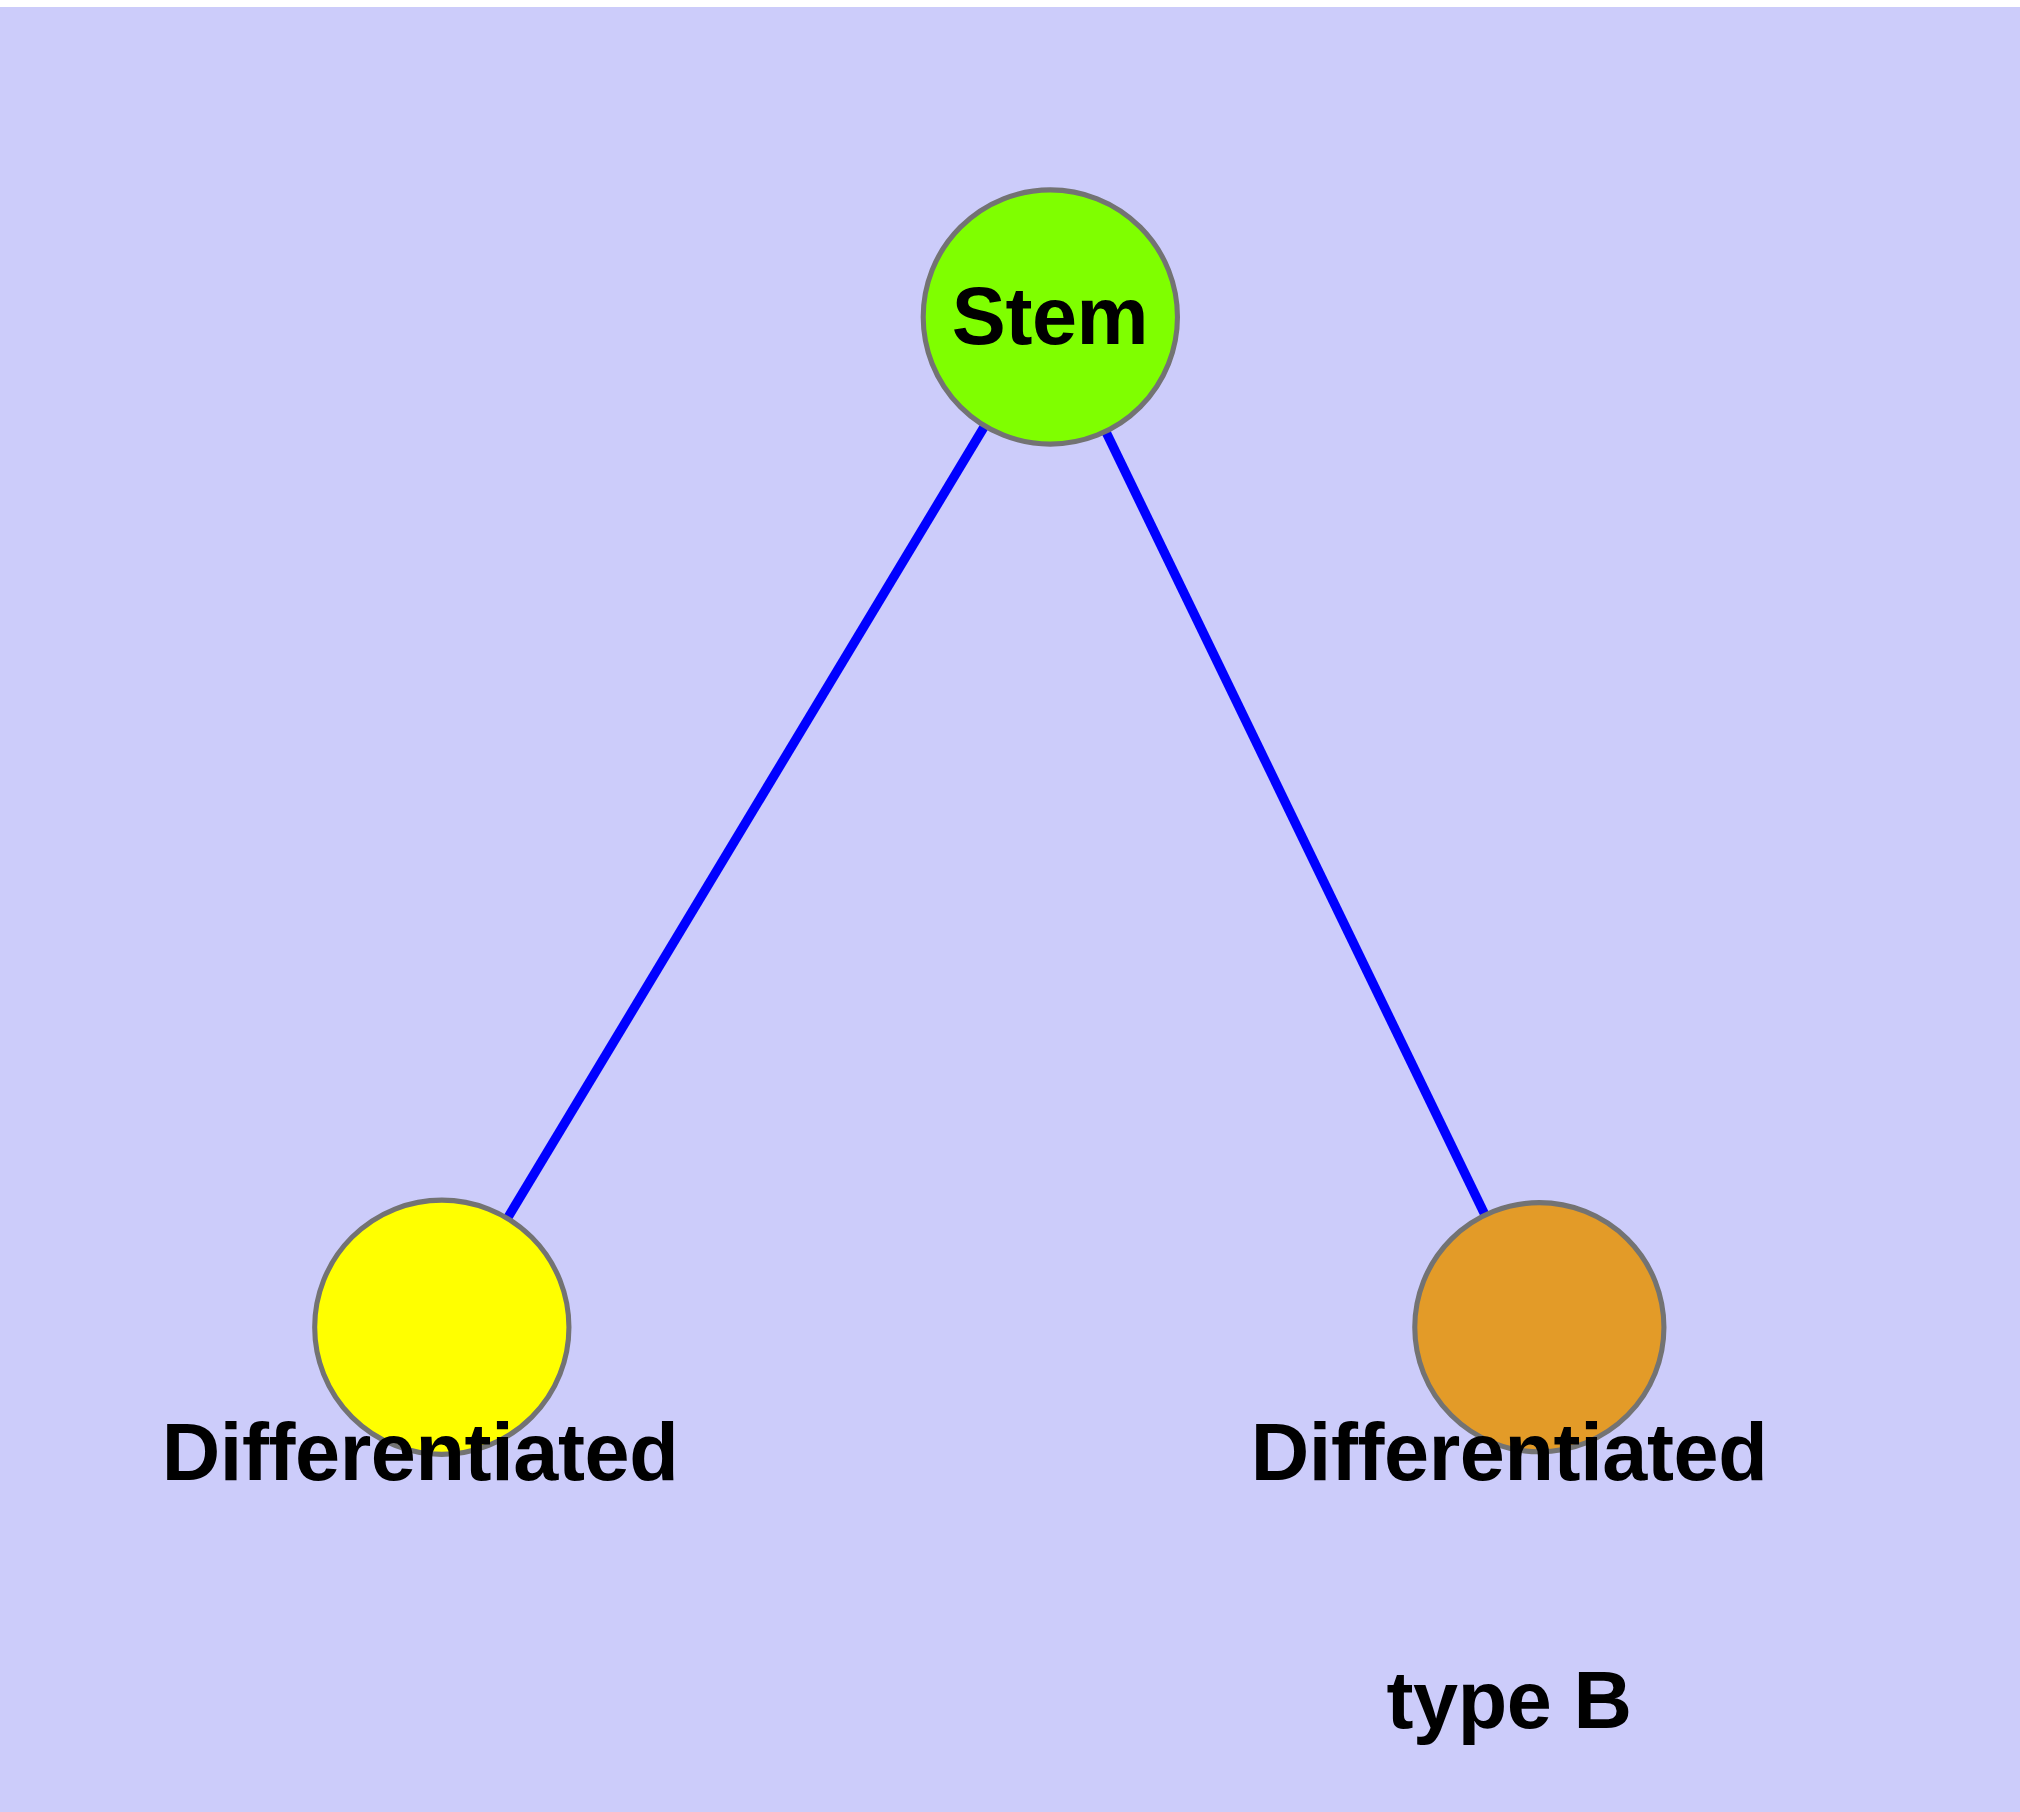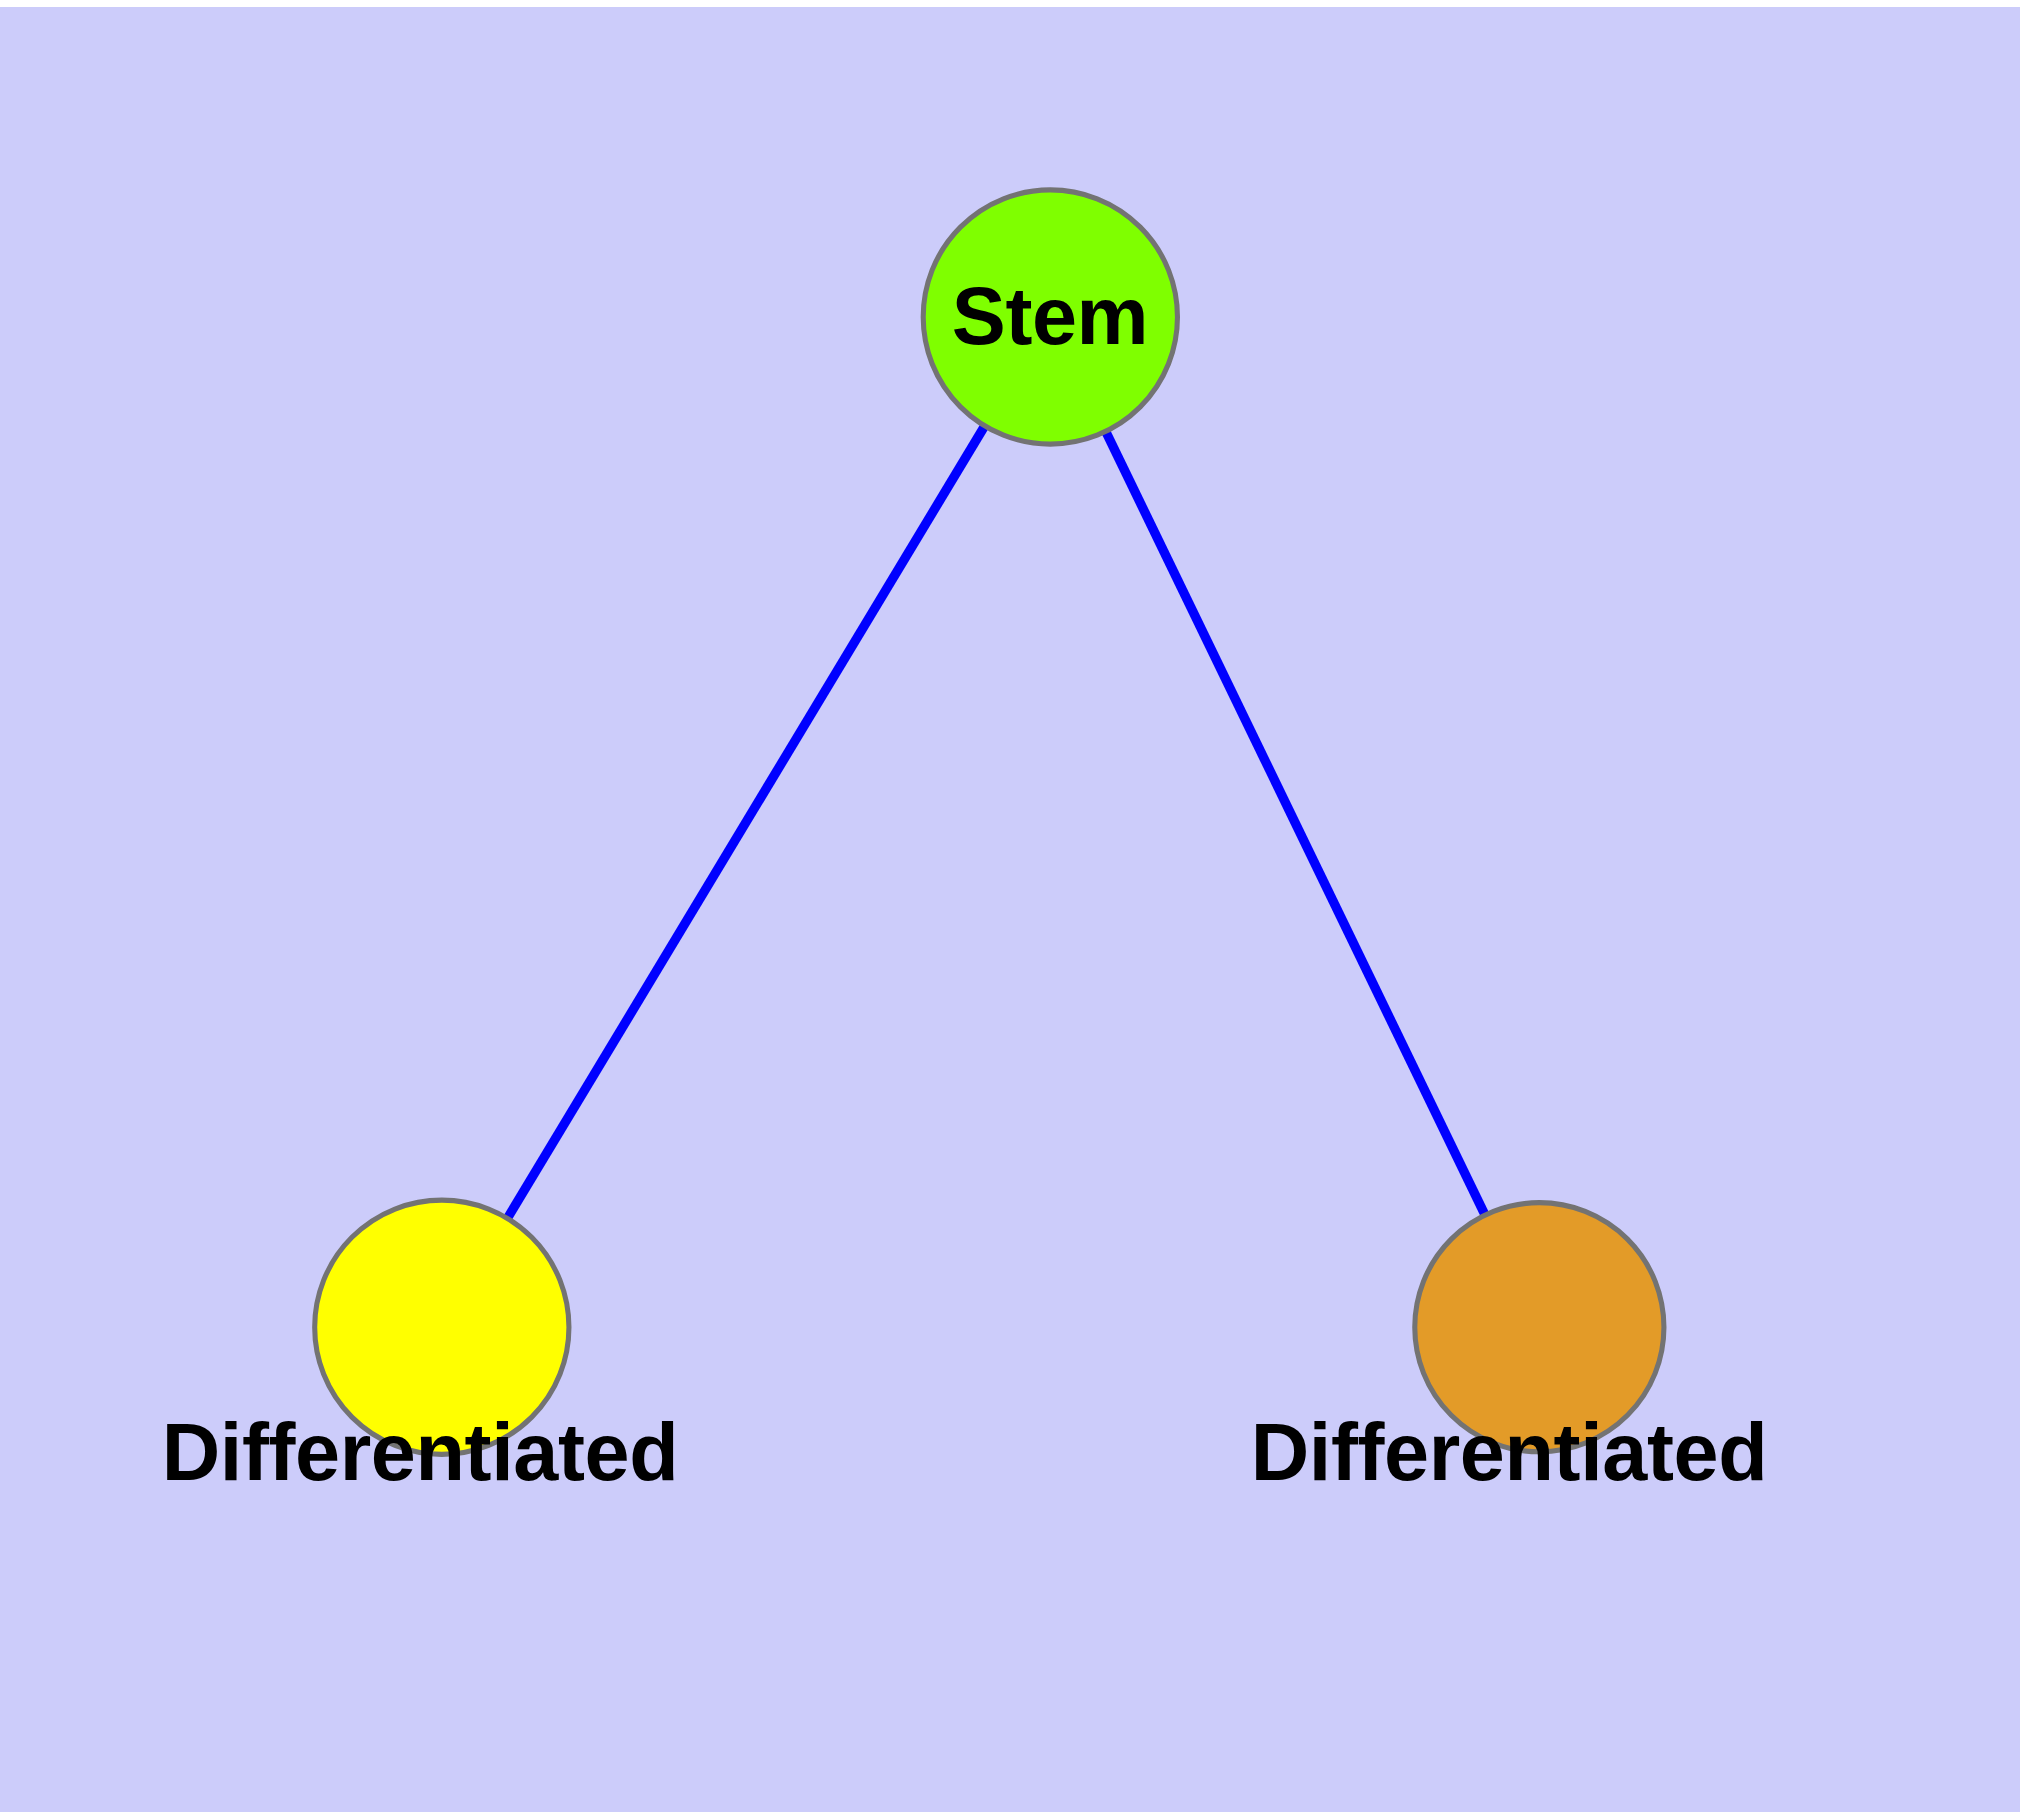--- a/index.html
+++ b/index.html
@@ -87,16 +87,17 @@
   </svg>
 
   <div class="node-label" id="label-stem">Stem</div>
 
   <div class="node-label" id="label-diff-a">
     <div>Differentiated</div>
   </div>
 
   <div class="node-label" id="label-diff-b">
     <div>Differentiated</div>
+    <div>type B</div>
   </div>
 
 </div>
 
 
 </body></html>

